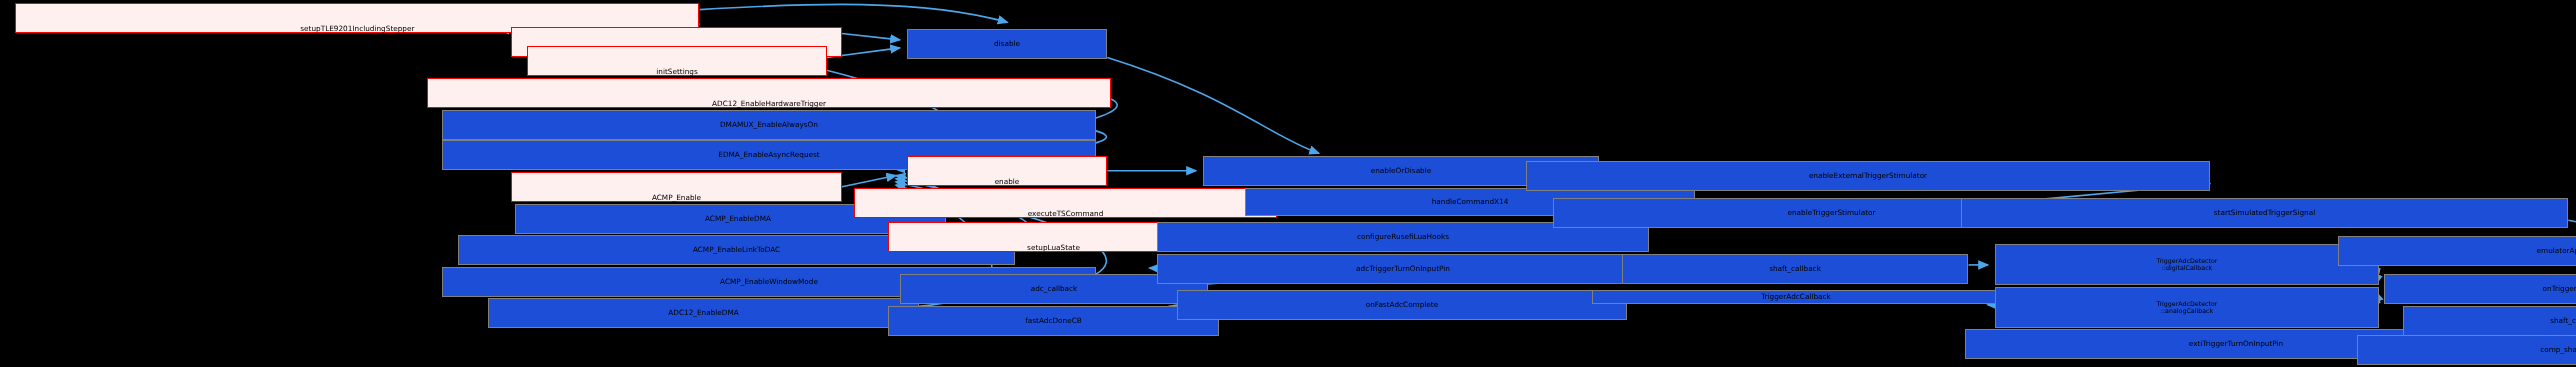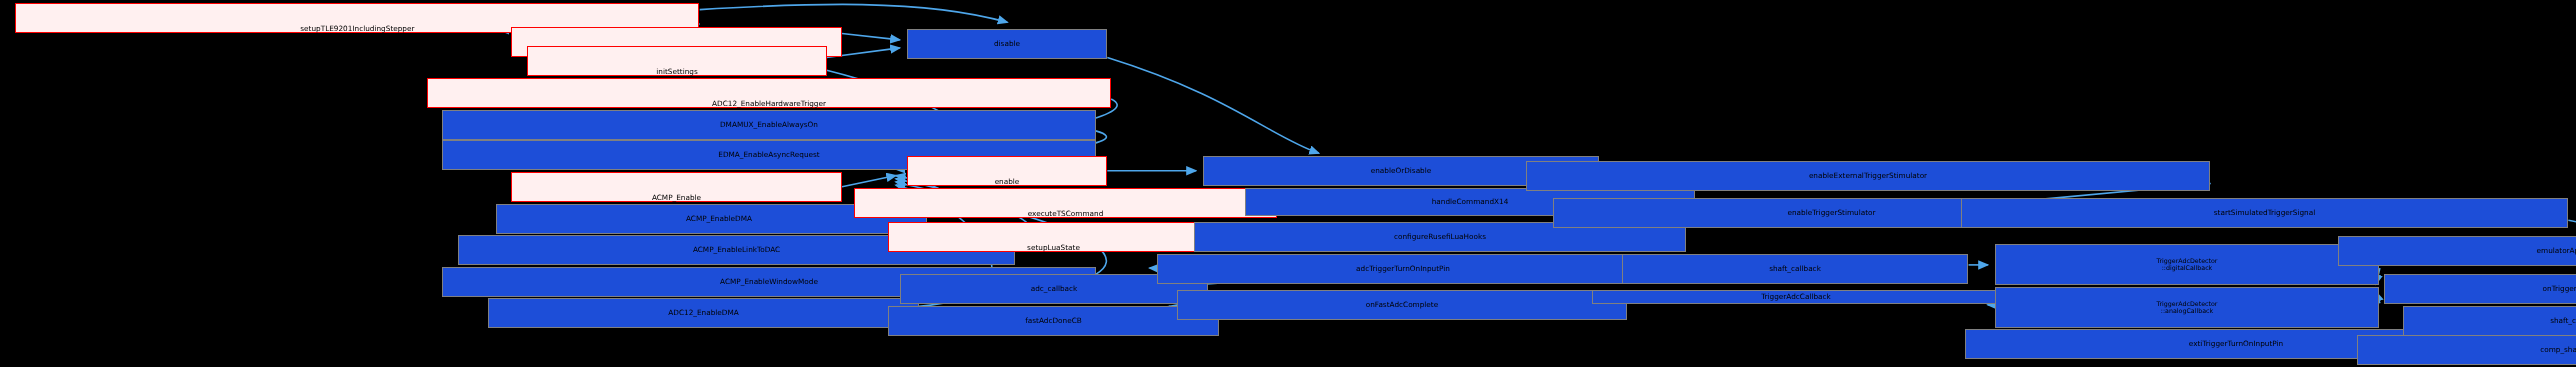--- a/index.html
+++ b/index.html
@@ -95,21 +95,21 @@
       </div>
       <div class="node grey" style="left: 442px; top: 110px; width: 654px; height: 30px; flex-direction: column;">
         <span style="display: block; text-align: center;">DMAMUX_EnableAlwaysOn</span>
       </div>
       <div class="node grey" style="left: 442px; top: 140px; width: 654px; height: 30px; flex-direction: column;">
         <span style="display: block; text-align: center;">EDMA_EnableAsyncRequest</span>
       </div>
       <div class="node red" style="left: 511px; top: 172px; width: 331px; height: 30px; flex-direction: column;">
         <span style="display: block; text-align: center;">ACMP_Enable</span>
       </div>
-      <div class="node grey" style="left: 496px; top: 204px; width: 431px; height: 30px; flex-direction: column; padding-left: 15px;">
+      <div class="node grey" style="left: 515px; top: 204px; width: 431px; height: 30px; flex-direction: column; padding-left: 15px;">
         <span style="display: block; text-align: center;">ACMP_EnableDMA</span>
       </div>
       <div class="node grey" style="left: 458px; top: 235px; width: 557px; height: 30px; flex-direction: column;">
         <span style="display: block; text-align: center;">ACMP_EnableLinkToDAC</span>
       </div>
       <div class="node grey" style="left: 442px; top: 267px; width: 654px; height: 30px; flex-direction: column;">
         <span style="display: block; text-align: center;">ACMP_EnableWindowMode</span>
       </div>
       <div class="node grey" style="left: 488px; top: 298px; width: 431px; height: 30px; flex-direction: column;">
         <span style="display: block; text-align: center;">ADC12_EnableDMA</span>
@@ -131,21 +131,21 @@
       </div>
       <div class="node grey" style="left: 888px; top: 306px; width: 331px; height: 30px; flex-direction: column;">
         <span style="display: block; text-align: center;">fastAdcDoneCB</span>
       </div>
       <div class="node grey" style="left: 1203px; top: 156px; width: 396px; height: 30px; flex-direction: column;">
         <span style="display: block; text-align: center;">enableOrDisable</span>
       </div>
       <div class="node grey" style="left: 1233px; top: 188px; width: 450px; height: 28px; flex-direction: column; margin-left: 12px;">
         <span style="display: block; text-align: center;">handleCommandX14</span>
       </div>
-      <div class="node grey" style="left: 1194px; top: 222px; width: 492px; height: 30px; flex-direction: column;">
+      <div class="node grey" style="left: 1157px; top: 222px; width: 492px; height: 30px; flex-direction: column;">
         <span style="display: block; text-align: center;">configureRusefiLuaHooks</span>
       </div>
       <div class="node grey" style="left: 1157px; top: 254px; width: 492px; height: 30px; flex-direction: column;">
         <span style="display: block; text-align: center;">adcTriggerTurnOnInputPin</span>
       </div>
       <div class="node grey" style="left: 1177px; top: 290px; width: 450px; height: 30px; flex-direction: column;">
         <span style="display: block; text-align: center;">onFastAdcComplete</span>
       </div>
       <div class="node grey" style="left: 1526px; top: 161px; width: 684px; height: 30px; flex-direction: column;">
         <span style="display: block; text-align: center;">enableExternalTriggerStimulator</span>

